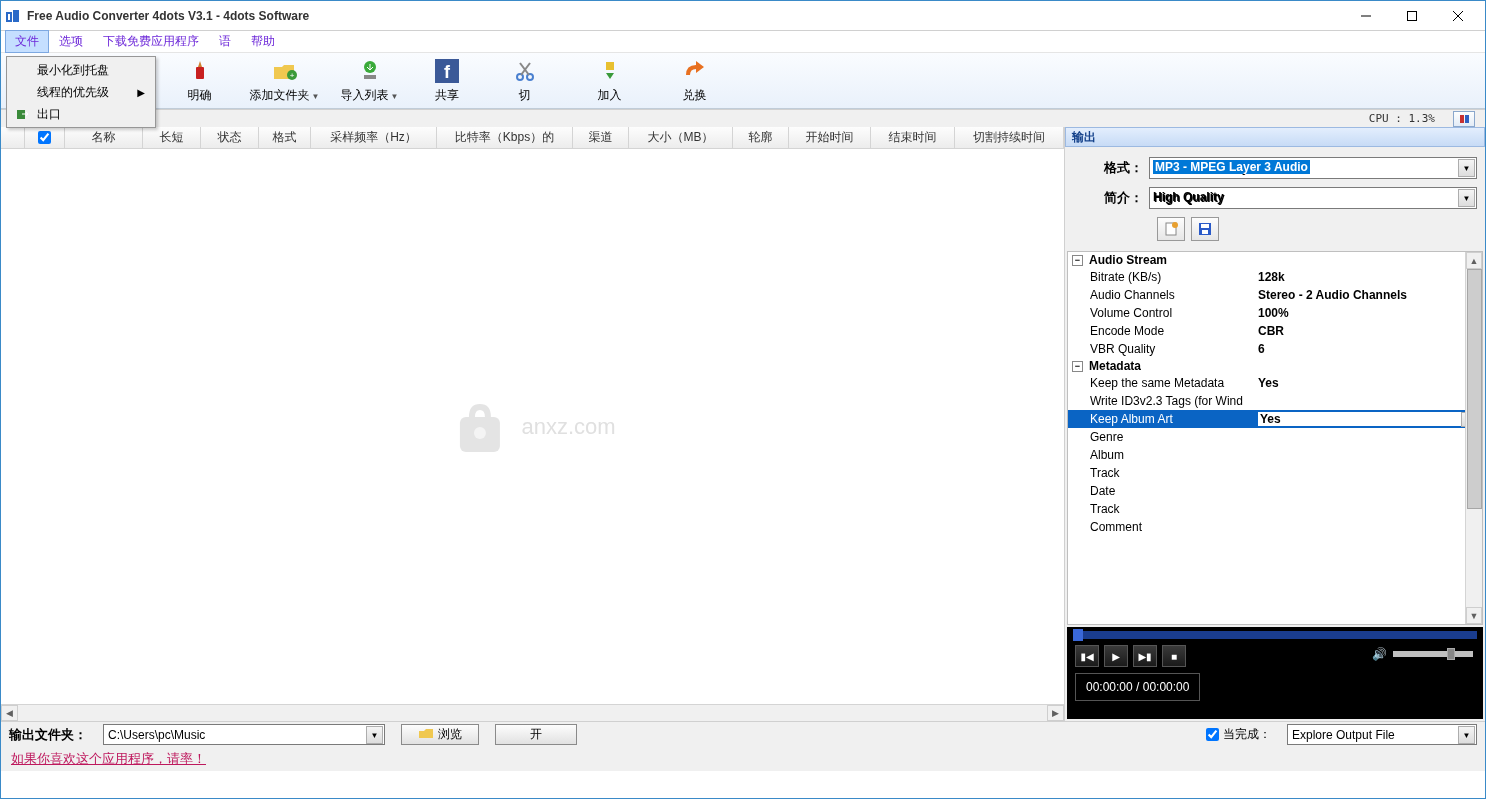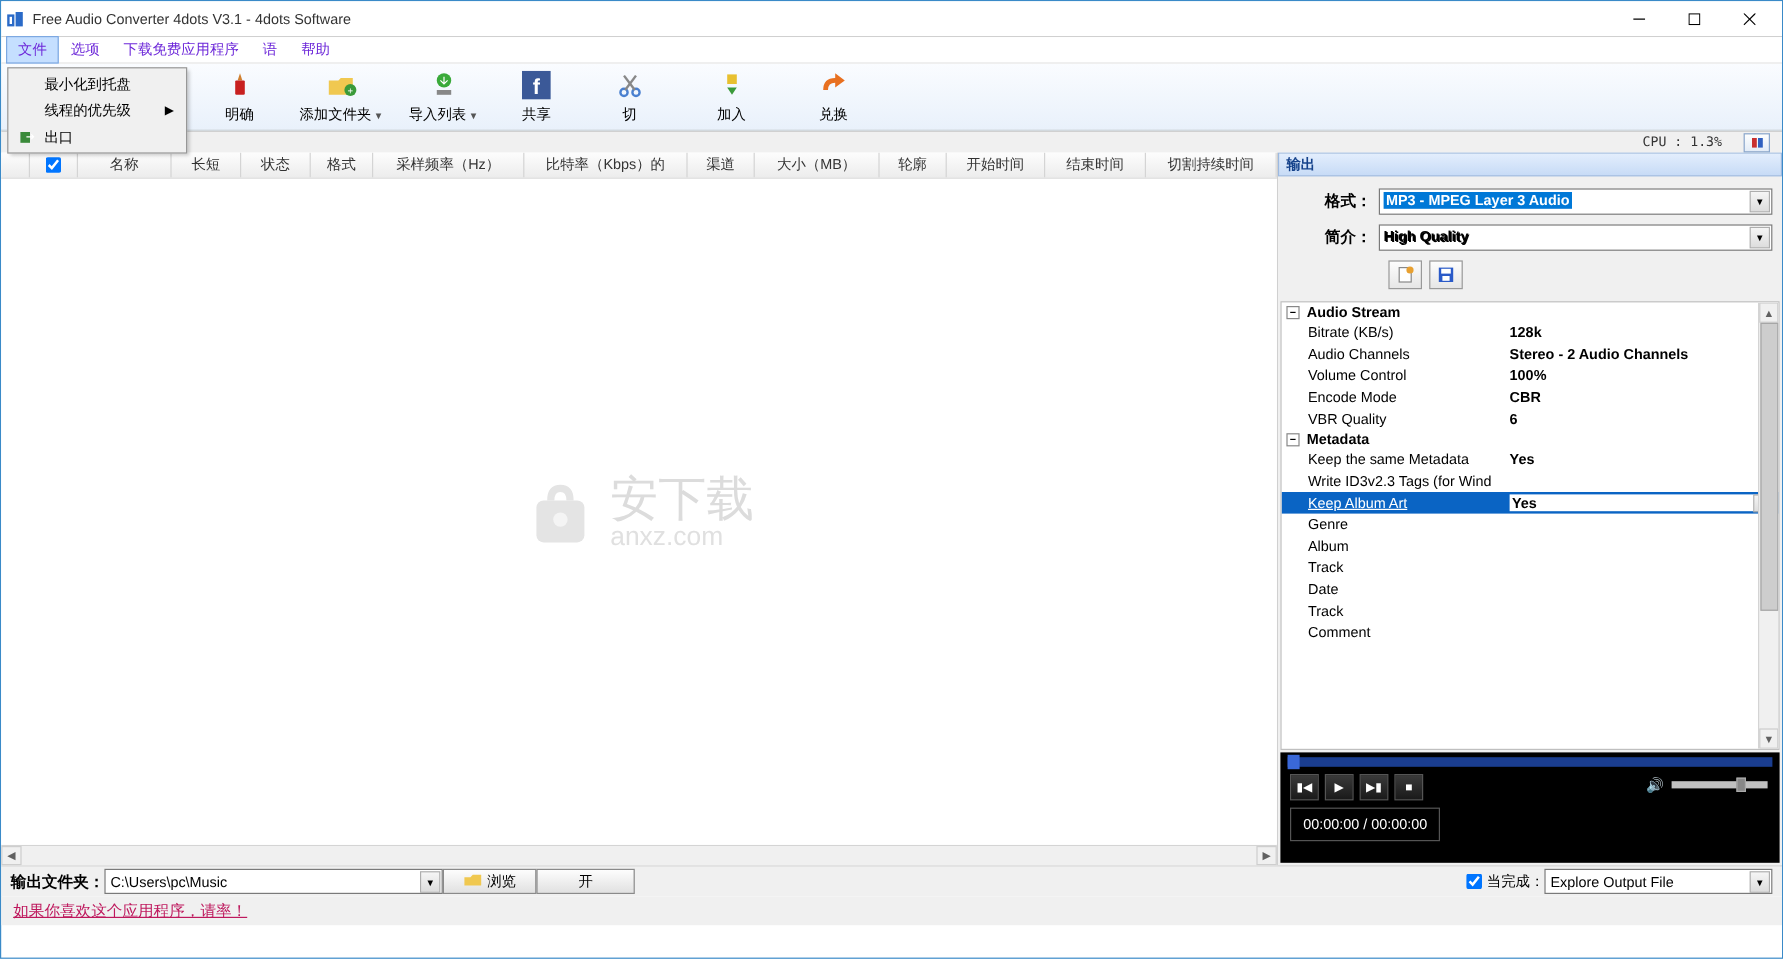--- a/index.html
+++ b/index.html
@@ -1,17 +1,17 @@
 <!DOCTYPE html>
 <html><head>
 <meta charset="utf-8">
 <style>
 * { margin: 0; padding: 0; box-sizing: border-box; }
 body { font-family: "Microsoft YaHei", Tahoma, Arial, sans-serif; font-size: 12px; background: #fff; color: #000; width: 1486px; height: 799px; overflow: hidden; border: 1px solid #3a8ac8; }
-.titlebar { height: 30px; background: #fff; display: flex; align-items: center; padding: 0 4px; border-bottom: 1px solid #d0d0d0; }
+.titlebar { height: 30px; background: #fff; display: flex; align-items: center; padding: 0 4px; border-bottom: 1px solid #d0d0d0; font-weight: bold; }
 .titlebar .appicon { width: 16px; height: 16px; margin-right: 6px; display:inline-flex; align-items:center; justify-content:center; }
 .titlebar .title { flex: 1; color: #333; font-size: 12px; }
 .winbtns { display: flex; }
 .winbtns .wb { width: 46px; height: 30px; display: flex; align-items: center; justify-content: center; font-size: 12px; color: #333; }
 .menubar { height: 22px; background: #fff; display: flex; align-items: center; padding: 0 4px; position: relative; border-bottom: 1px solid #e5e5e5;}
 .menubar .mitem { padding: 3px 10px; font-size: 12px; color: #6d28d9; }
 .menubar .mitem.active { background: #c5dfff; border: 1px solid #7da8e1; padding: 2px 9px; }
 .dropdown { position: absolute; left: 6px; top: 56px; width: 150px; background: #f0f0f0; border: 1px solid #979797; box-shadow: 2px 2px 3px rgba(0,0,0,0.2); z-index: 100; padding: 2px; }
 .dropdown .ditem { height: 22px; display: flex; align-items: center; padding: 0 6px 0 28px; font-size: 12px; position: relative; }
 .dropdown .ditem .arrow { position: absolute; right: 8px; font-size: 10px; }
@@ -48,35 +48,35 @@
 .smbtn { width: 28px; height: 24px; border: 1px solid #999; background: linear-gradient(#fdfdfd,#e6e6e6); display:flex; align-items:center; justify-content:center;}
 .proplist { flex: 1; overflow-y: auto; background: #fff; border: 1px solid #bfbfbf; margin: 0 2px; position:relative; }
 .proplist .vscroll { position:absolute; right:0; top:0; bottom:0; width:17px; background:#f0f0f0; border-left:1px solid #d4d4d4;}
 .proplist .vscroll .sarrow { width:100%; height:17px; background:#f0f0f0; border:1px solid #cecece; display:flex; align-items:center; justify-content:center; font-size:9px; color:#606060;}
 .proplist .vscroll .sthumb { width:15px; margin:0 auto; background:#cdcdcd; border:1px solid #a6a6a6;}
 .pgroup { display: flex; align-items: center; font-weight: bold; font-size: 12px; padding: 1px 4px; }
 .pgroup .pex { width: 11px; height: 11px; border: 1px solid #888; display: inline-flex; align-items: center; justify-content: center; font-size: 9px; margin-right: 6px; line-height: 1; background:#fff;}
 .prow { display: flex; font-size: 12px; padding: 0 4px 0 22px; height: 18px; align-items: center; }
 .prow .pk { width: 168px; white-space:nowrap; overflow:hidden;}
 .prow .pv { font-weight: bold; flex:1; position:relative;}
-.prow.sel { background: #0a64c4; color: #fff; text-decoration: underline; }
+.prow.sel { background: #0a64c4; color: #fff; }
 .prow.sel .pk { background: #0a64c4; }
 .prow.sel .pv { background:#fff; color:#000; padding-left:2px; display:flex; align-items:center;}
 .prow.sel .pv .ddarr { position:absolute; right:2px; width:15px; height:15px; border:1px solid #adadad; background:linear-gradient(#f5f5f5,#ddd); display:flex; align-items:center; justify-content:center; font-size:7px; color:#000;}
 .player { height: 92px; background: #000; color: #fff; margin: 2px; display: flex; flex-direction: column; }
 .player .pbar { height: 8px; background: #1a3d8f; margin: 4px 6px 2px 6px; position:relative;}
 .player .pbar .pthumb { position:absolute; left:0; top:-2px; width:10px; height:12px; background:#3a68d8;}
 .player .pctrls { display: flex; align-items: center; gap: 5px; padding: 4px 8px; }
 .player .pbtn { width: 24px; height: 22px; border: 1px solid #555; background: linear-gradient(#3a3a3a,#1a1a1a); display:flex; align-items:center; justify-content:center; font-size:10px; color:#fff;}
 .player .ptime { border: 1px solid #555; padding: 6px 10px; margin: 2px 8px; font-size: 12px; display: inline-block; }
 .player .vol { margin-left: auto; display:flex; align-items:center; gap:6px;}
 .player .volslider { width: 80px; height: 6px; background: #c0c0c0; position:relative;}
 .player .volslider .vthumb { position:absolute; right:18px; top:-3px; width:8px; height:12px; background:#888; border:1px solid #aaa;}
 .player .trow { display:flex; align-items:flex-start;}
-.bottombar { height: 26px; background: #f0f0f0; display: flex; align-items: center; padding: 0 8px; border-top: 1px solid #d0d0d0; gap: 0; }
+.bottombar { height: 26px; background: #f0f0f0; display: flex; align-items: center; padding: 0 8px; border-top: 1px solid #d0d0d0; gap: 16px; }
 .bottombar .blbl { font-weight: bold; font-size: 13px; }
 .bcombo { width: 282px; height: 21px; border: 1px solid #7a7a7a; background:#fff; position:relative; display:flex; align-items:center; padding:0 20px 0 4px; font-size:12px;}
 .bcombo .carr { position:absolute; right:1px; top:1px; width:17px; height:18px; background:linear-gradient(#f5f5f5,#ddd); border:1px solid #adadad; display:flex; align-items:center; justify-content:center; font-size:8px;}
 .bbtn { height: 21px; padding: 0 16px; border: 1px solid #8a8a8a; background: linear-gradient(#fdfdfd,#e1e1e1); display:flex; align-items:center; gap:4px; font-size:12px;}
 .bottombar .spacer { flex:1; }
 .bottombar .chk { display:flex; align-items:center; gap:4px;}
 .bottombar .chk input { width:13px; height:13px;}
 .linkbar { height: 24px; display: flex; align-items: center; padding: 0 10px; background:#f0f0f0;}
 .linkbar a { color: #be185d; text-decoration: underline; font-size: 13px; }
 </style>
@@ -244,21 +244,20 @@
       <div class="th" style="flex:1">切割持续时间</div>
     </div>
     <div class="tablebody">
       <div class="watermark">
         <svg width="60" height="60">
             <rect x="10" y="20" width="40" height="35" rx="6" fill="#e4e4e4"></rect>
             <path d="M22 20 Q22 10 30 10 Q38 10 38 20" fill="none" stroke="#e4e4e4" stroke-width="6"></path>
             <circle cx="30" cy="36" r="6" fill="#f4f4f4"></circle>
           </svg>
         <div class="wmtxt">
-            <span>安下载</span>
             <span class="wmurl">anxz.com</span>
           </div>
       </div>
     </div>
     <div class="hscroll">
       <div class="sarrow">◀</div>
       <div class="strack"></div>
       <div class="sarrow">▶</div>
     </div>
   </div>

